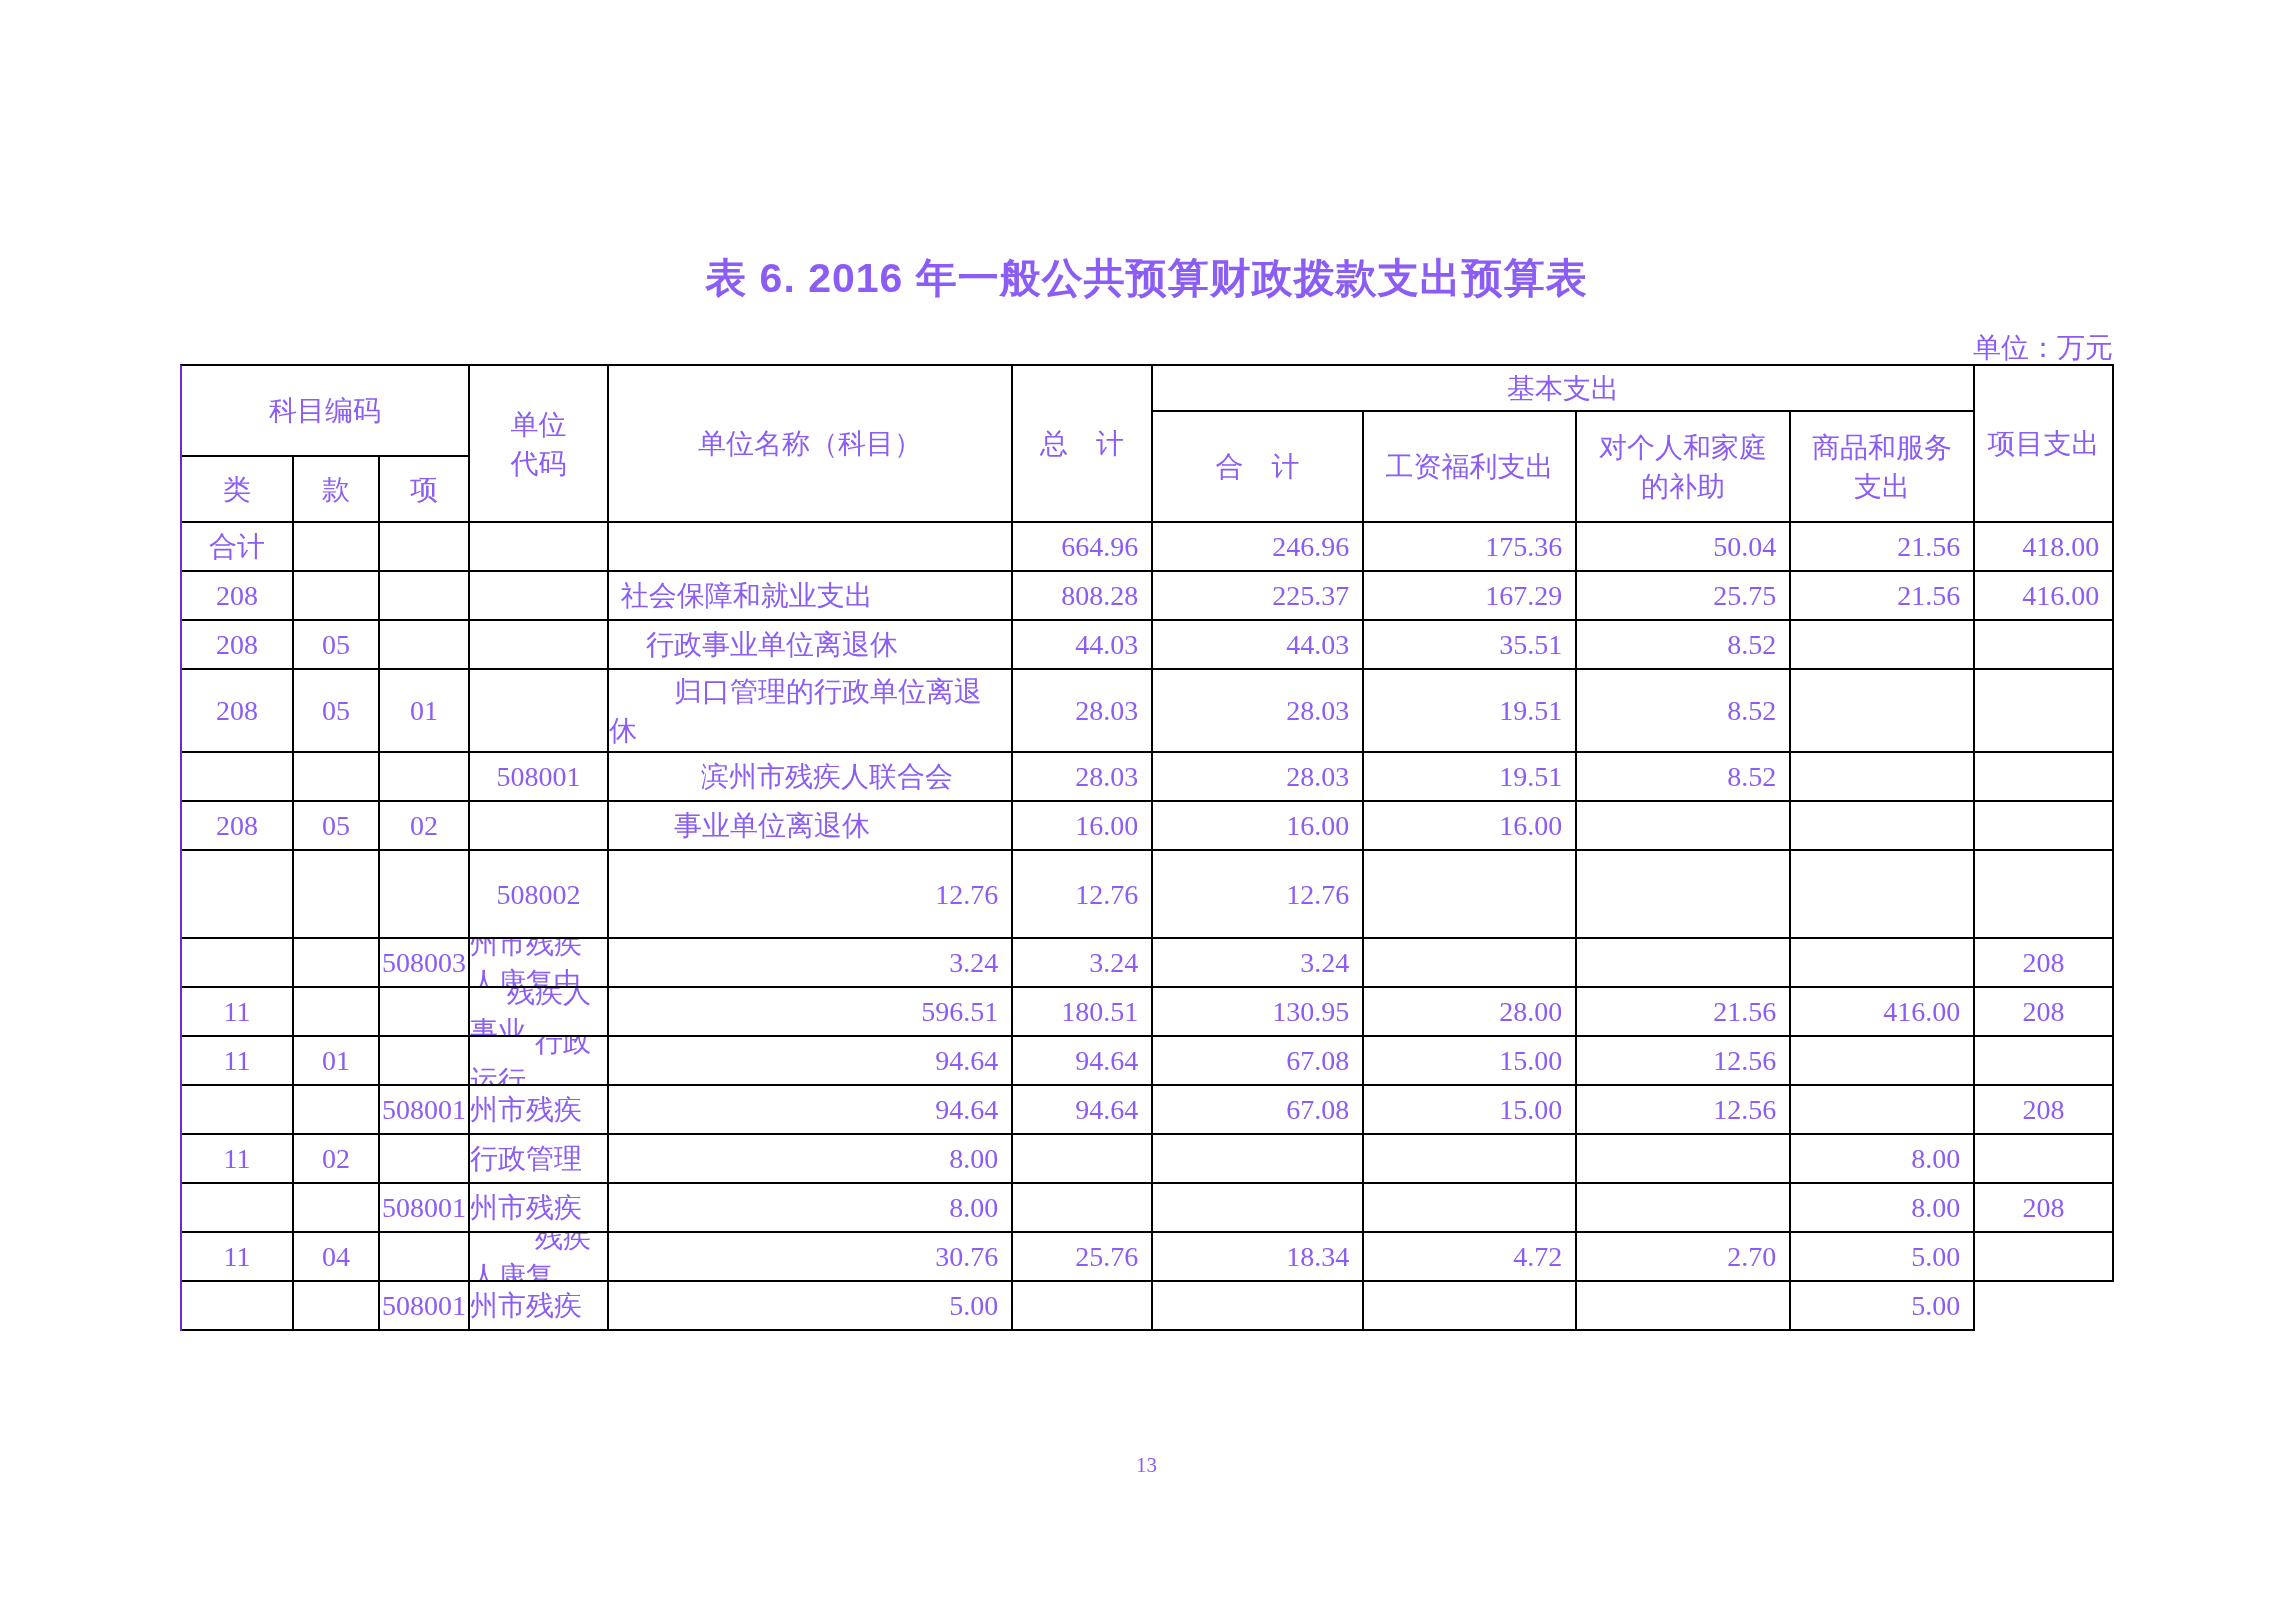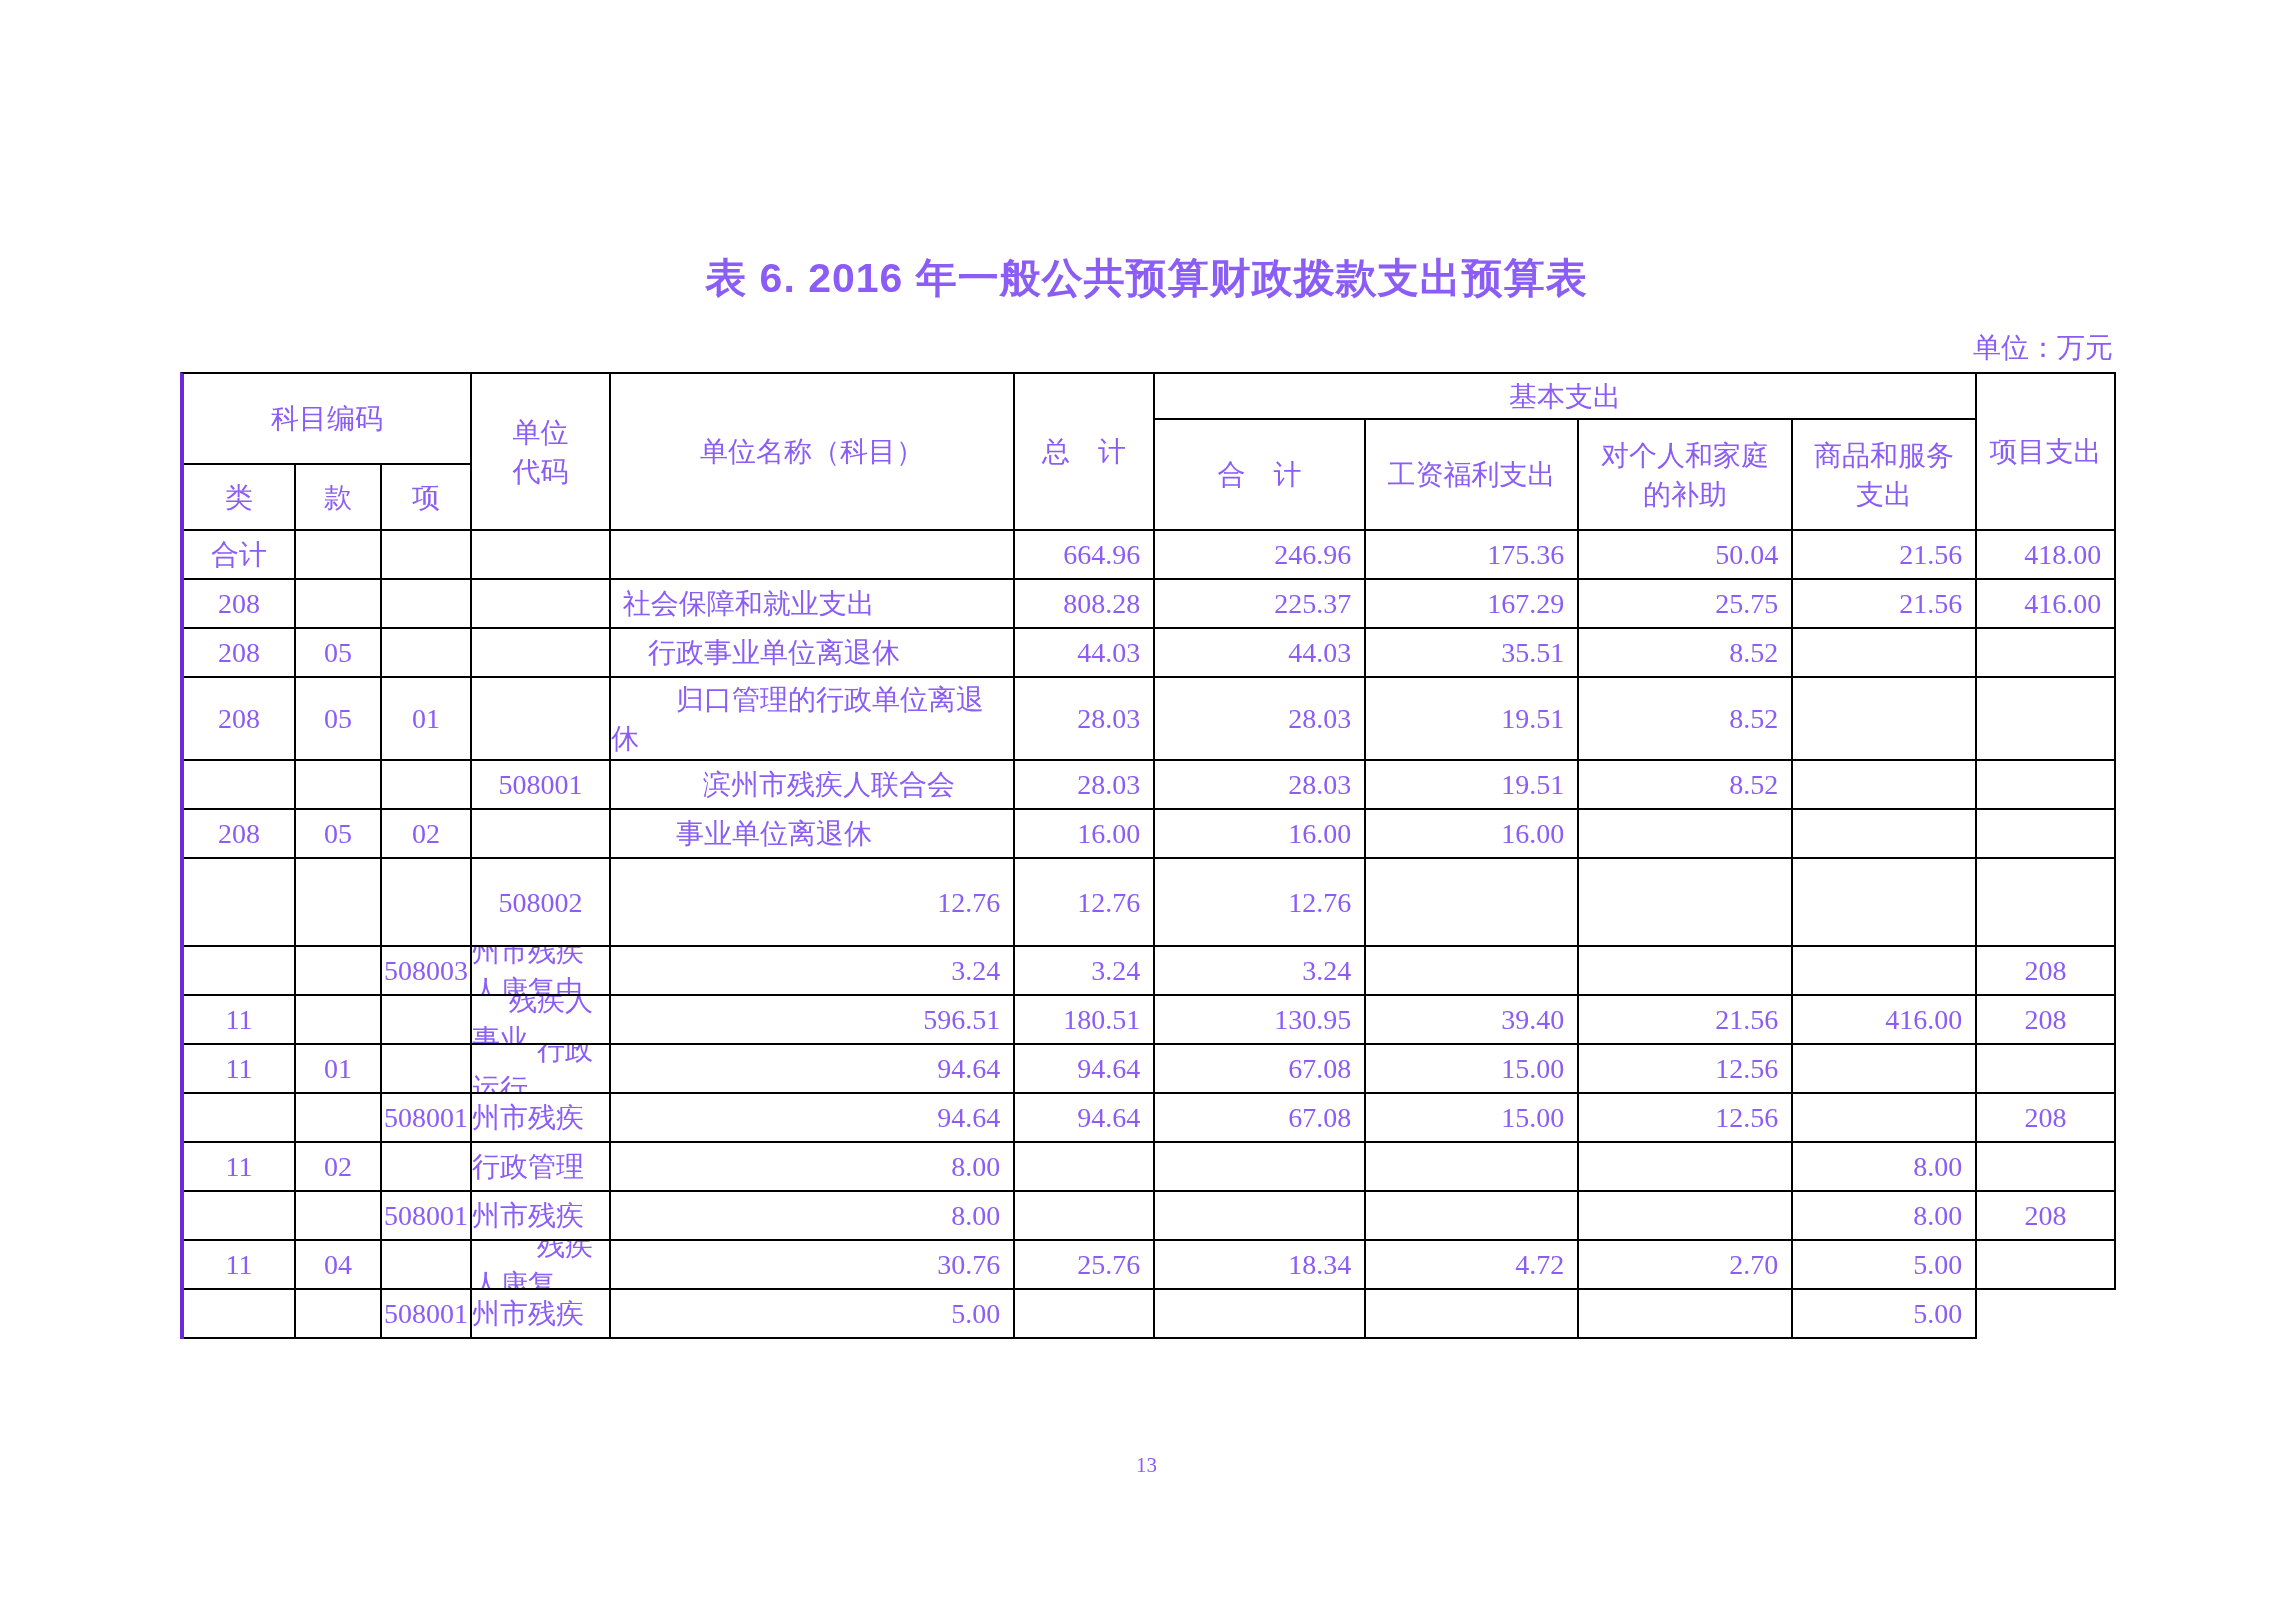--- a/index.html
+++ b/index.html
@@ -12,25 +12,25 @@
     font-family:"Liberation Sans","DejaVu Sans",sans-serif;
     font-weight:700;font-size:41px;letter-spacing:1px;
   }
   .unit-note{
     position:absolute;top:329px;right:180px;font-size:28px;
   }
   .page-number{
     position:absolute;top:1453px;left:0;width:100%;text-align:center;font-size:21px;
   }
   .tbl{
-    position:absolute;top:372px;left:180px;
+    position:absolute;top:364px;left:180px;
     display:grid;
     grid-template-columns:112px 86px 90px 139px 404px 140px 211px 213px 214px 184px 139px;
     grid-template-rows:46px 45px 66px 49px 49px 49px 83px 49px 49px 88px 49px 49px 49px 49px 49px 49px 49px 49px;
-    border-top:2px solid #000;border-left:4px solid #6d28d9;
+    border-top:2px solid #000;border-left:2px solid #6d28d9;
     background:#fff;
   }
   .c{
     box-sizing:border-box;
     border-right:2px solid #000;border-bottom:2px solid #000;
     display:flex;align-items:center;justify-content:center;
     font-size:28px;line-height:39px;overflow:hidden;
   }
   .hd{text-align:center;}
   .hd .wrapbox{display:block;text-align:center;}
@@ -187,21 +187,21 @@
     <div class="c">208</div>
     <div class="c">11</div>
     <div class="c"></div>
     <div class="c"></div>
     <div class="c name">
         <span class="ind2">残疾人事业</span>
       </div>
     <div class="c num">596.51</div>
     <div class="c num">180.51</div>
     <div class="c num">130.95</div>
-    <div class="c num">39.40</div>
+    <div class="c num">28.00</div>
     <div class="c num">21.56</div>
     <div class="c num">416.00</div>
 
     <div class="c">208</div>
     <div class="c">11</div>
     <div class="c">01</div>
     <div class="c"></div>
     <div class="c name">
         <span class="ind3">行政运行</span>
       </div>

